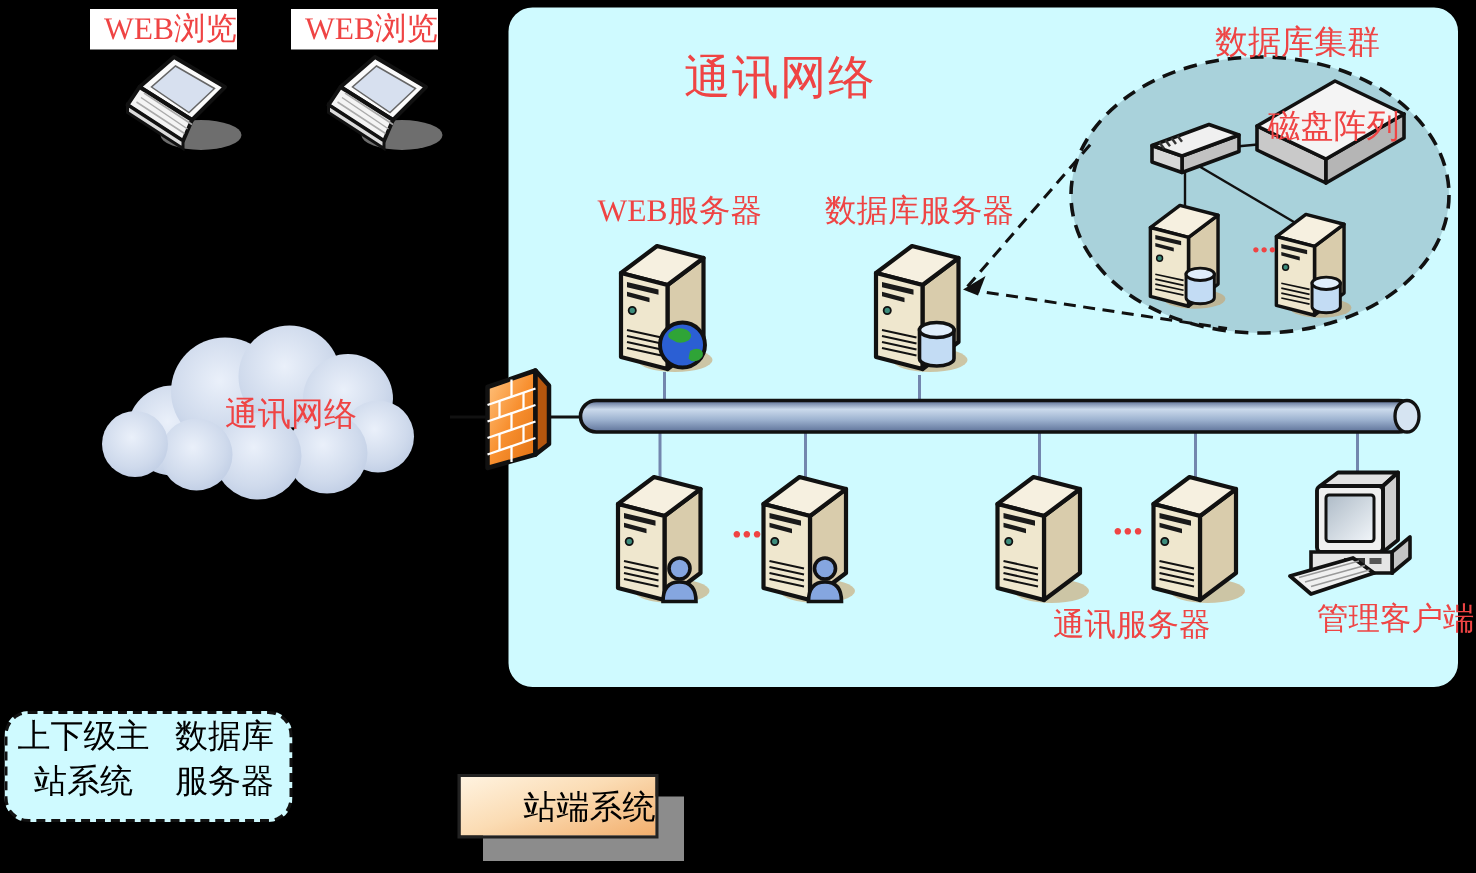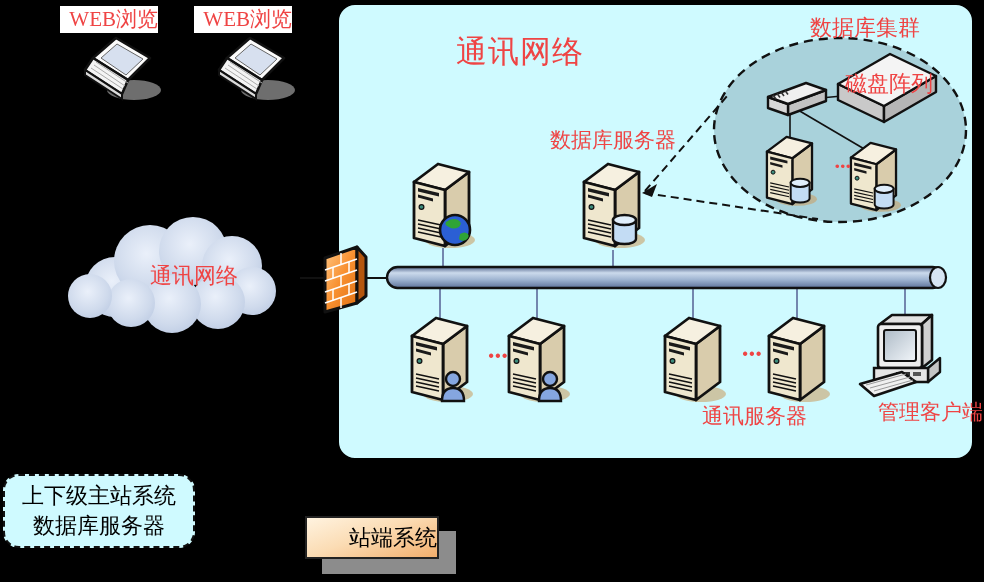--- a/index.html
+++ b/index.html
@@ -4,21 +4,21 @@
 <style>
   html,body{margin:0;padding:0;background:#000;}
   #stage{position:relative;width:984px;height:582px;background:#000;overflow:hidden;
          font-family:"Liberation Serif","DejaVu Serif",serif;}
   .lbl{position:absolute;color:#ef4444;text-align:right;white-space:nowrap;
        font-family:Liberation Serif, serif;z-index:30;}
   #main-box{position:absolute;left:337px;top:3px;width:637px;height:457px;box-sizing:border-box;
             background:#CFFAFF;border:2px solid #000;border-radius:18px;z-index:1;}
   #other-box{position:absolute;left:3px;top:474px;width:192px;height:74px;box-sizing:border-box;
              background:#CFFAFF;border:2px dashed #111;border-radius:16px;z-index:1;
-             display:flex;flex-direction:column;justify-content:center;}
+             display:flex;flex-direction:row;justify-content:center;}
   #other-box .line{font-size:22px;line-height:30px;text-align:center;color:#000;}
   #station-shadow{position:absolute;left:322px;top:531px;width:134px;height:43px;background:#8C8C8C;z-index:1;}
   #station-box{position:absolute;left:305px;top:516px;width:134px;height:43px;box-sizing:border-box;
                border:2px solid #222;background:linear-gradient(160deg,#FFF3E0 0%,#FBDCB4 45%,#F2AE6C 100%);
                z-index:2;font-size:22px;line-height:40px;text-align:right;color:#000;}
   #icon-layer{position:absolute;left:0;top:0;z-index:10;}
   .whitebg{background:#FFFFFF;}
 </style>
 </head>
 <body>
@@ -234,20 +234,21 @@
 
   <div class="lbl whitebg" style="left:60px;top:6px;width:98px;height:27px;font-size:21px;line-height:27px;">WEB浏览</div>
   <div class="lbl whitebg" style="left:194px;top:6px;width:98px;height:27px;font-size:21px;line-height:27px;">WEB浏览</div>
 
   <div class="lbl" style="left:428px;top:31px;width:156px;font-size:31px;letter-spacing:1px;">通讯网络</div>
 
   <div class="lbl" style="left:770px;top:13px;width:150px;font-size:22px;">数据库集群</div>
   <div class="lbl" style="left:841px;top:69px;width:92px;font-size:22px;">磁盘阵列</div>
   <div class="lbl" style="left:815px;top:148px;width:36px;font-size:22px;font-weight:bold;">...</div>
 
+  <div class="lbl" style="left:380px;top:126px;width:128px;font-size:21px;">WEB服务器</div>
   <div class="lbl" style="left:536px;top:126px;width:140px;font-size:21px;">数据库服务器</div>
 
   <div class="lbl" style="left:112px;top:261px;width:126px;font-size:22px;">通讯网络</div>
 
   <div class="lbl" style="left:466px;top:334px;width:42px;font-size:27px;font-weight:bold;">...</div>
   <div class="lbl" style="left:720px;top:332px;width:42px;font-size:27px;font-weight:bold;">...</div>
 
   <div class="lbl" style="left:672px;top:402px;width:135px;font-size:21px;">通讯服务器</div>
   <div class="lbl" style="left:848px;top:398px;width:135px;font-size:21px;">管理客户端</div>
 

